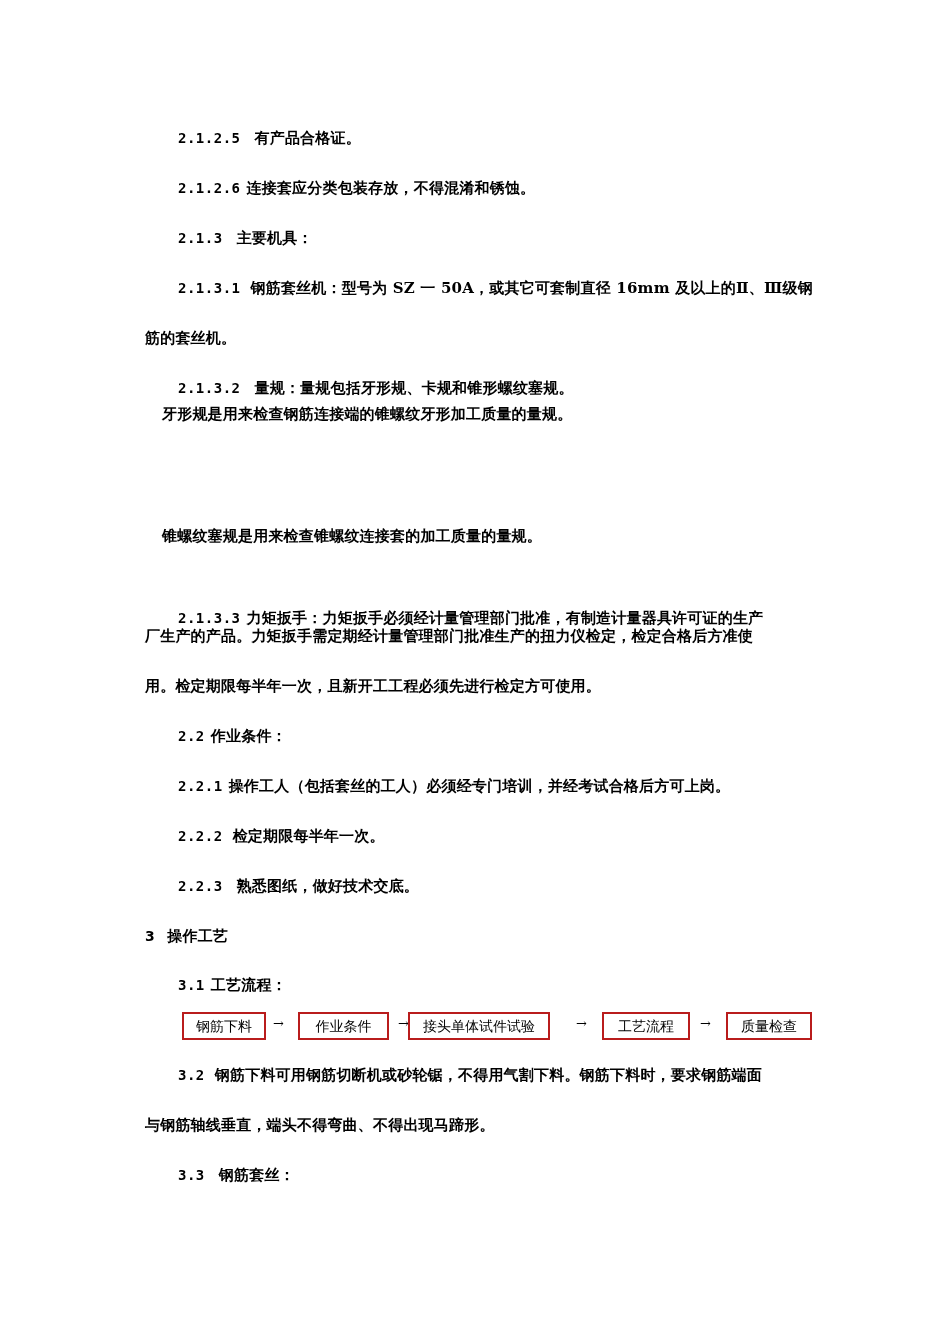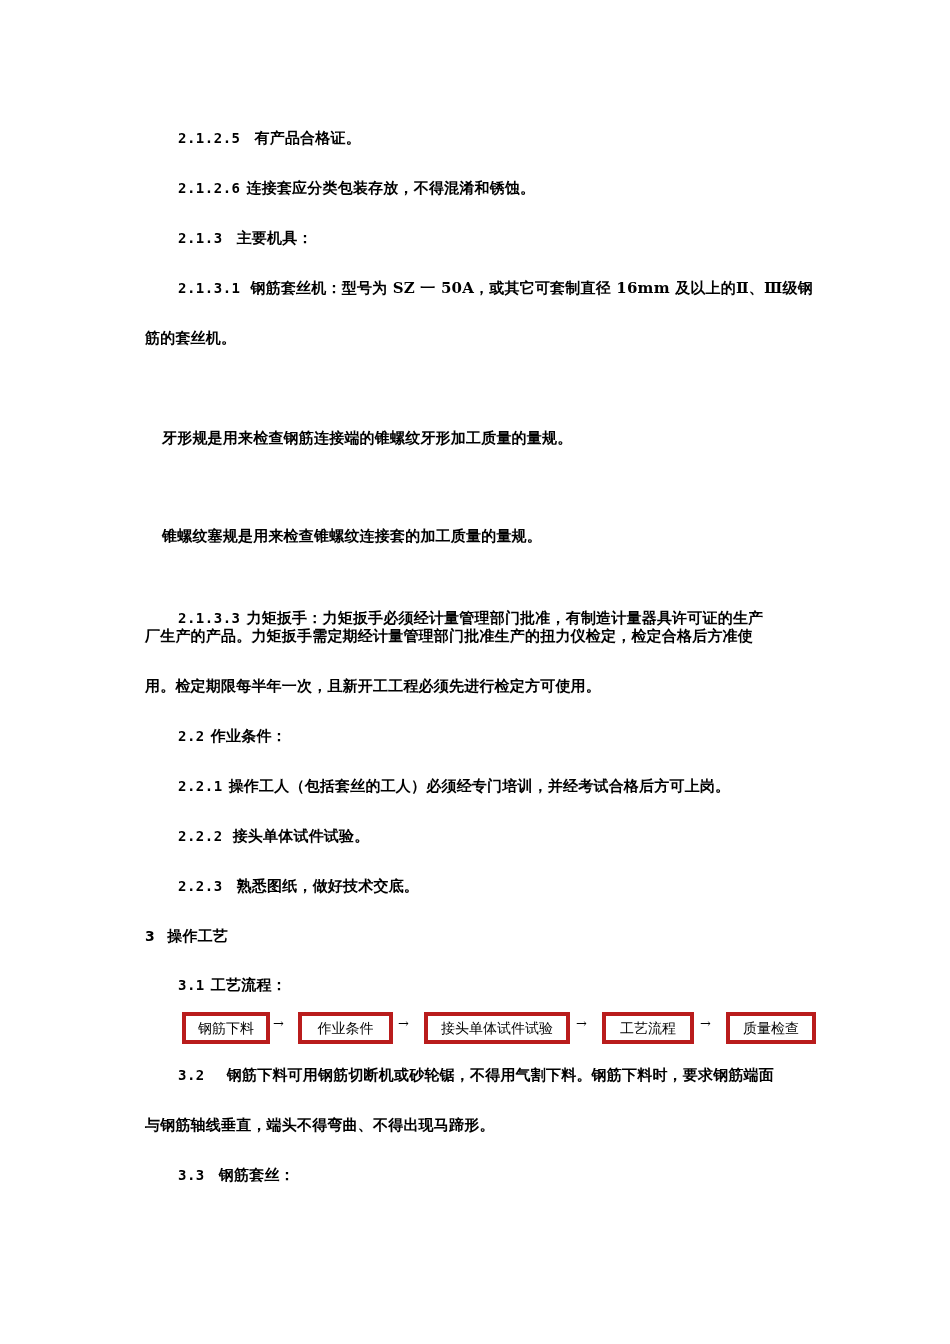--- a/index.html
+++ b/index.html
@@ -7,21 +7,21 @@
          font-family: "DejaVu Serif", "Liberation Serif", serif; color: #000; }
   .page { position: absolute; left: 0; top: 0; width: 950px; height: 1344px; background: #fff; }
   .line { position: absolute; left: 145px; width: 662px; font-size: 15px; line-height: 20px;
           white-space: nowrap; letter-spacing: 0.2px; font-weight: bold; }
   .line.indent { left: 178px; width: 629px; }
   .line.sub { left: 162px; }
   .num { font-family: "DejaVu Sans Mono", "Liberation Mono", monospace; font-size: 14px; letter-spacing: 0.5px; margin-right: 6px; }
   .heading { font-family: "DejaVu Sans", "Liberation Sans", sans-serif; font-size: 15px; }
   .heading .num { font-family: "DejaVu Sans", "Liberation Sans", sans-serif; margin-right: 12px; }
   .flow { position: absolute; top: 1012px; left: 0; width: 950px; height: 26px; }
-  .box { position: absolute; top: 0; height: 24px; border: 4px solid #b91c1c; font-size: 14px;
+  .box { position: absolute; top: 0; height: 24px; border: 2px solid #b91c1c; font-size: 14px;
          line-height: 24px; text-align: center; box-sizing: content-box; }
   .arrow { position: absolute; top: 2px; font-size: 13px; line-height: 20px; }
 </style>
 </head>
 <body>
 
 <div class="page">
 
   <div class="line indent" style="top:128px">
     <span class="num">2.1.2.5</span><span style="margin-left:8px">有产品合格证。</span>
@@ -33,68 +33,71 @@
 
   <div class="line indent" style="top:228px">
     <span class="num">2.1.3</span><span style="margin-left:8px">主要机具：</span>
   </div>
 
   <div class="line indent" style="top:278px">
     <span class="num">2.1.3.1</span><span style="margin-left:4px">钢筋套丝机：型号为 SZ 一 50A，或其它可套制直径 16mm 及以上的Ⅱ、Ⅲ级钢</span>
   </div>
   <div class="line" style="top:328px">筋的套丝机。</div>
 
+  <div class="line indent" style="top:378px">
+    <span class="num">2.1.3.2</span><span style="margin-left:8px">量规：量规包括牙形规、卡规和锥形螺纹塞规。</span>
+  </div>
 
-  <div class="line sub" style="top:428px">牙形规是用来检查钢筋连接端的锥螺纹牙形加工质量的量规。</div>
+  <div class="line sub" style="top:404px">牙形规是用来检查钢筋连接端的锥螺纹牙形加工质量的量规。</div>
   <div class="line sub" style="top:526px">锥螺纹塞规是用来检查锥螺纹连接套的加工质量的量规。</div>
 
   <div class="line indent" style="top:608px">
     <span class="num">2.1.3.3</span><span>力矩扳手：力矩扳手必须经计量管理部门批准，有制造计量器具许可证的生产</span>
   </div>
   <div class="line" style="top:676px">用。检定期限每半年一次，且新开工工程必须先进行检定方可使用。</div>
   <div class="line" style="top:626px">厂生产的产品。力矩扳手需定期经计量管理部门批准生产的扭力仪检定，检定合格后方准使</div>
 
   <div class="line indent" style="top:726px">
     <span class="num">2.2</span><span>作业条件：</span>
   </div>
 
   <div class="line indent" style="top:776px">
     <span class="num">2.2.1</span><span>操作工人（包括套丝的工人）必须经专门培训，并经考试合格后方可上岗。</span>
   </div>
 
   <div class="line indent" style="top:826px">
-    <span class="num">2.2.2</span><span style="margin-left:4px">接头单体试件试验。</span>
+    <span class="num">2.2.2</span><span style="margin-left:4px">检定期限每半年一次。</span>
   </div>
 
   <div class="line indent" style="top:876px">
     <span class="num">2.2.3</span><span style="margin-left:8px">熟悉图纸，做好技术交底。</span>
   </div>
 
   <div class="line heading" style="top:926px">
     <span class="num">3</span><span>操作工艺</span>
   </div>
 
   <div class="line indent" style="top:975px">
     <span class="num">3.1</span><span style="">工艺流程：</span>
   </div>
 
   <div class="flow">
     <div class="box" style="left:182px;width:80px">钢筋下料</div>
     <span class="arrow" style="left:273px">→</span>
     <div class="box" style="left:298px;width:87px">作业条件</div>
     <span class="arrow" style="left:398px">→</span>
-    <div class="box" style="left:424px;width:138px">接头单体试件试验</div>
+    <div class="box" style="left:408px;width:138px">接头单体试件试验</div>
     <span class="arrow" style="left:576px">→</span>
     <div class="box" style="left:602px;width:84px">工艺流程</div>
     <span class="arrow" style="left:700px">→</span>
     <div class="box" style="left:726px;width:82px">质量检查</div>
   </div>
 
   <div class="line indent" style="top:1065px">
-    <span class="num">3.2</span><span style="margin-left:16px">钢筋下料可用钢筋切断机或砂轮锯，不得用气割下料。钢筋下料时，要求钢筋端面</span>
+    <span class="num">3.2</span><span style="margin-left:4px">钢筋下料可用钢筋切断机或砂轮锯，不得用气割下料。钢筋下料时，要求钢筋端面</span>
   </div>
   <div class="line" style="top:1115px">与钢筋轴线垂直，端头不得弯曲、不得出现马蹄形。</div>
 
   <div class="line indent" style="top:1165px">
     <span class="num">3.3</span><span style="margin-left:8px">钢筋套丝：</span>
   </div>
 
 </div>
 
 </body></html>

